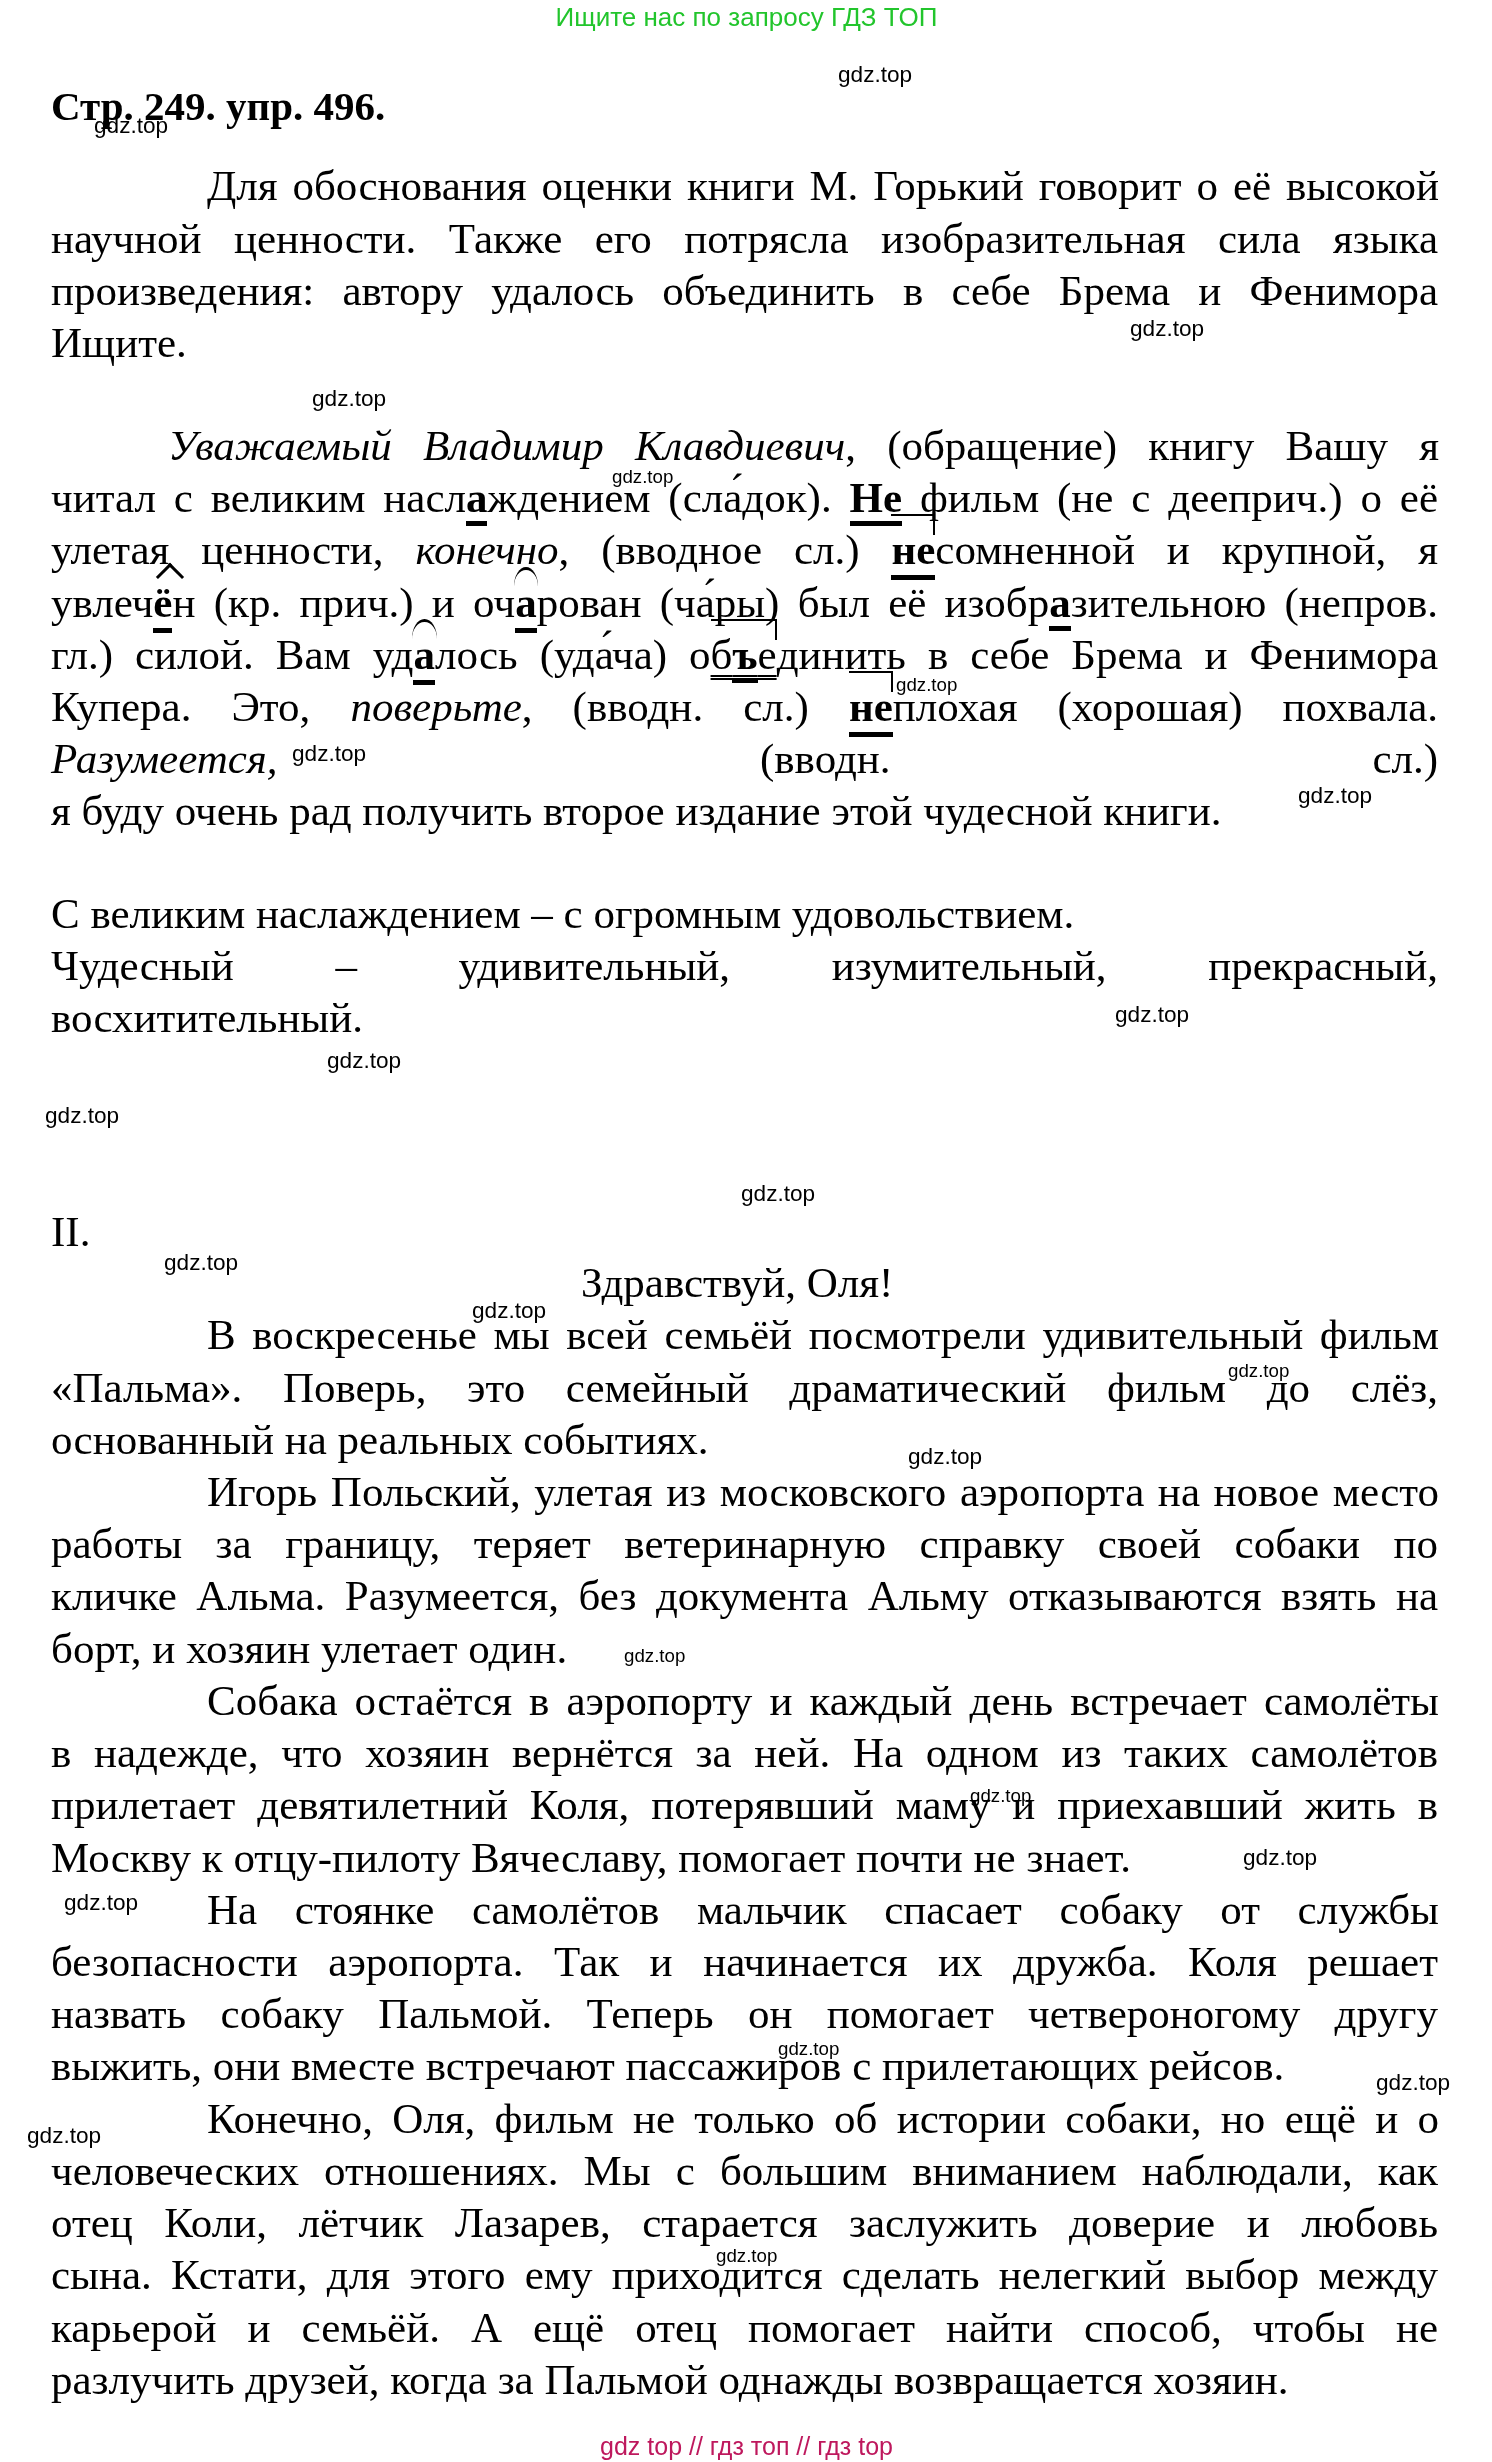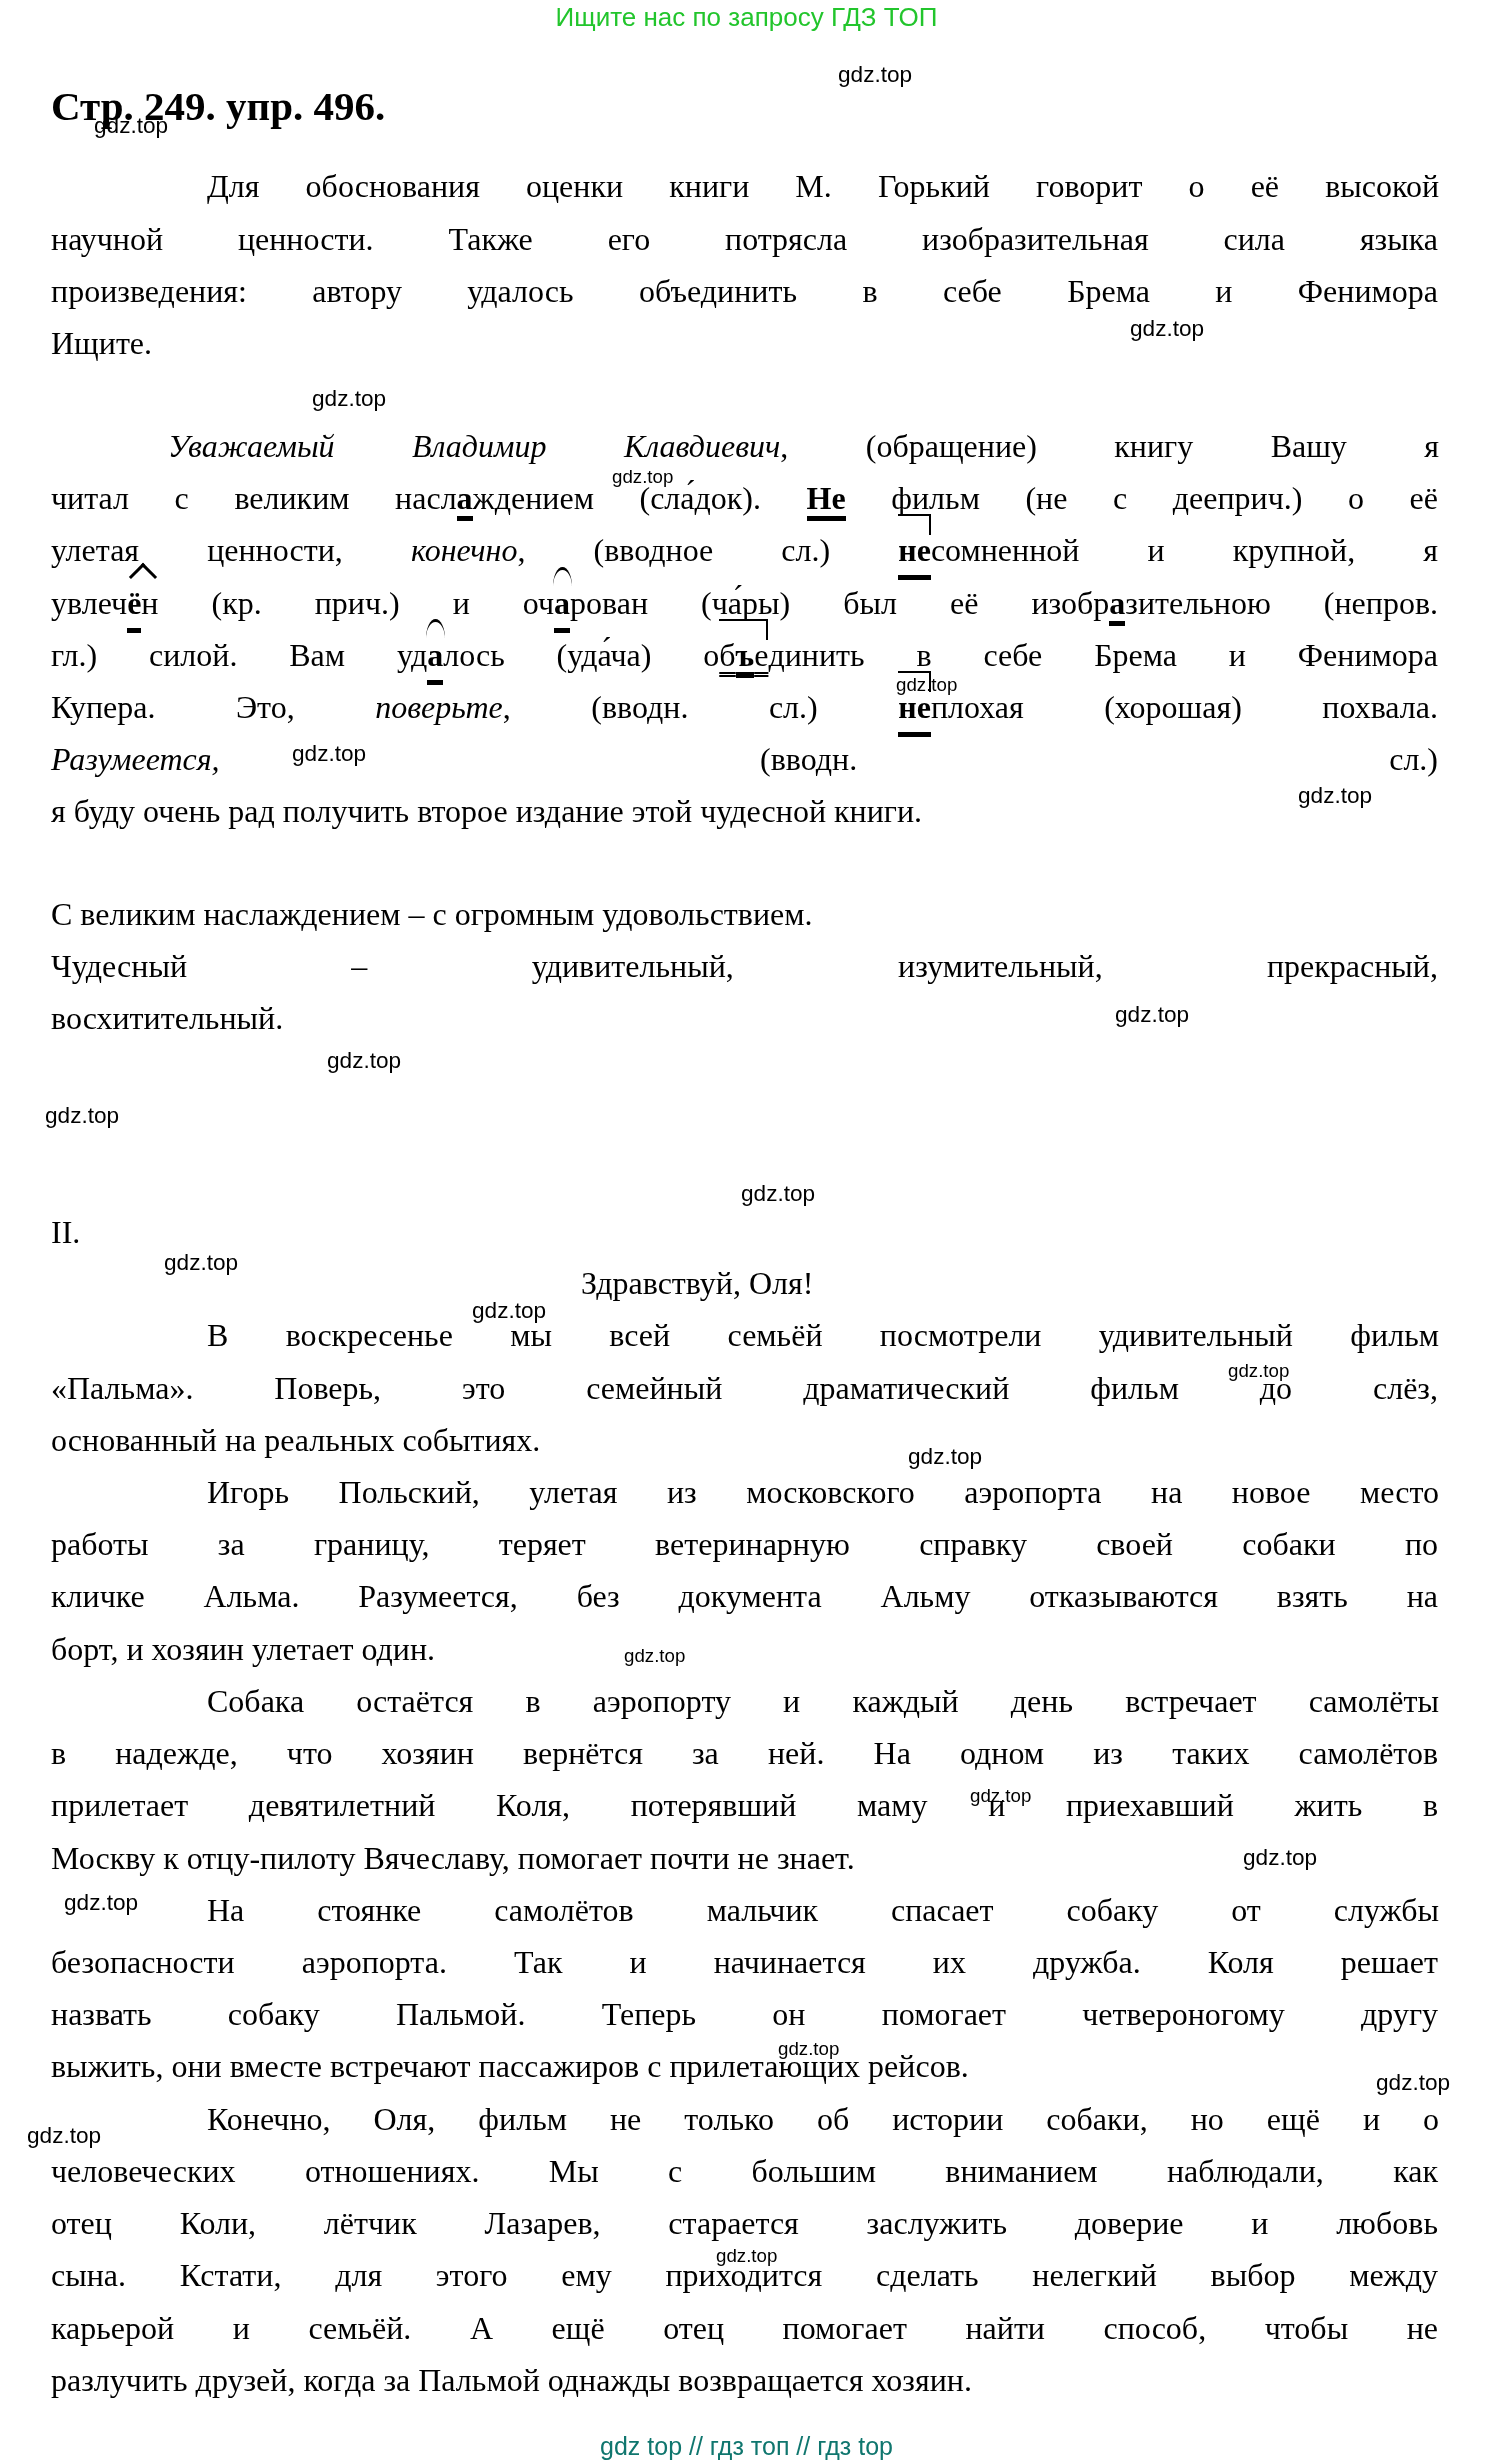--- a/index.html
+++ b/index.html
@@ -1,25 +1,25 @@
 <!DOCTYPE html>
 <html style="font-size:12.5px"><head>
 <meta charset="utf-8">
 <style>
   html, body { margin:0; padding:0; background:#ffffff; }
   body { width:1493px; height:2462px; position:relative; overflow:hidden;
          font-family:"Liberation Serif", serif; color:#000; }
   .banner { position:absolute; top:1.6px; left:0; width:1493px; text-align:center;
             font-family:"Liberation Sans", sans-serif; font-size:26px; color:#22c52c; }
   .footer { position:absolute; top:2432px; left:0; width:1493px; text-align:center;
-            font-family:"Liberation Sans", sans-serif; font-size:25px; color:#0f766e; }
+            font-family:"Liberation Sans", sans-serif; font-size:25px; color:#be185d; }
   .title { position:absolute; top:61px; left:51px; font-size:41px; font-weight:bold;margin-top:21px; }
   .wm { position:absolute; font-family:"Liberation Sans", sans-serif; font-size:22.6px; color:#000; }
   .wm.sm { font-size:18.7px; }
-  .line { position:absolute; left:51px; width:1387px; font-size:32px; line-height:50px;
+  .line { position:absolute; left:51px; width:1387px; font-size:43px; line-height:50px;
           white-space:nowrap; }
   .just { text-align:justify; text-align-last:justify; }
   i, .it { }
   b { font-weight:bold; }
   .ul { border-bottom:5.5px solid #000; }
   .dul { text-decoration:underline double; text-decoration-thickness:2.3px; text-underline-offset:6.2px; }
   .arc { position:relative; display:inline-block; }
   .arc::before { content:""; position:absolute; left:-1.6px; right:-1.6px; top:-11px; height:17px;
                  border-top:3.1px solid #000; border-radius:50% 50% 0 0 / 100% 100% 0 0; }
   .pref { position:relative; display:inline-block; }

